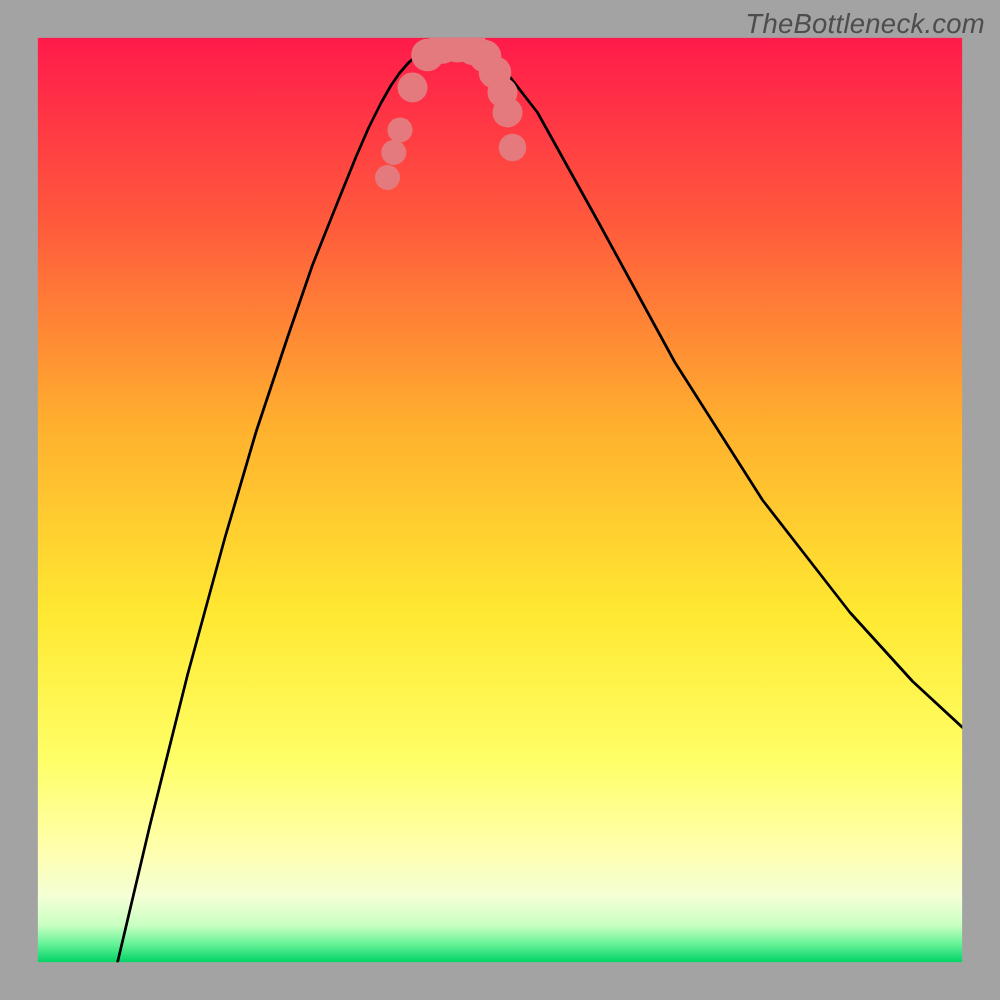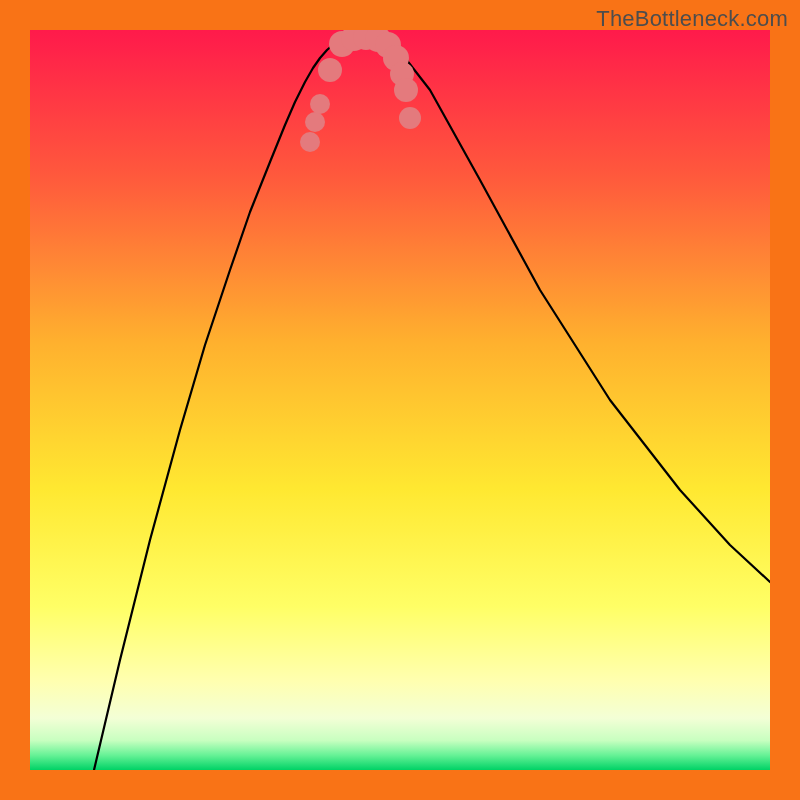--- a/index.html
+++ b/index.html
@@ -7,21 +7,22 @@
     padding: 0;
     width: 800px;
     height: 800px;
     background: #000;
     overflow: hidden;
     font-family: Arial, Helvetica, sans-serif;
   }
   .frame {
     position: absolute;
     inset: 0;
-    background: #f97316;
+    background: #a3a3a3;
+    font-style: italic;
   }
   .plot {
     position: absolute;
     left: 30px;
     top: 30px;
     width: 740px;
     height: 740px;
     overflow: hidden;
   }
   .gradient-bg {

